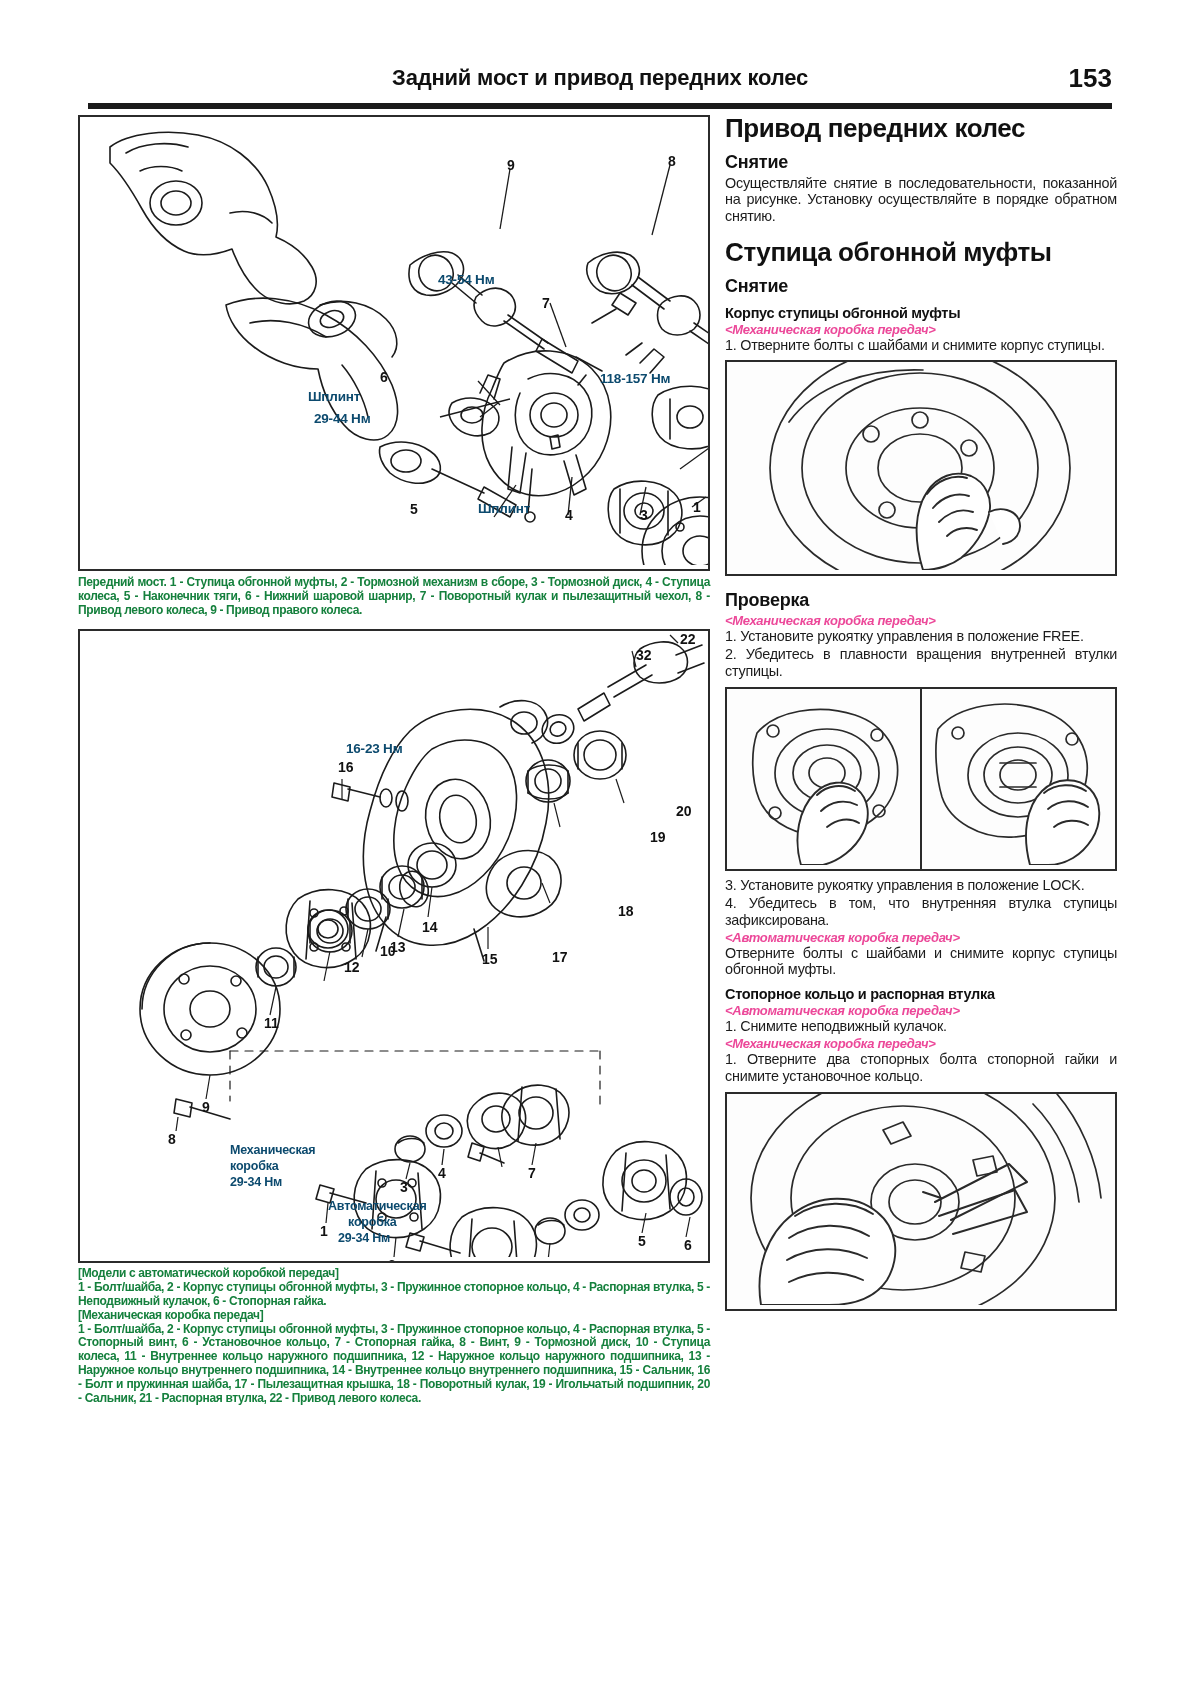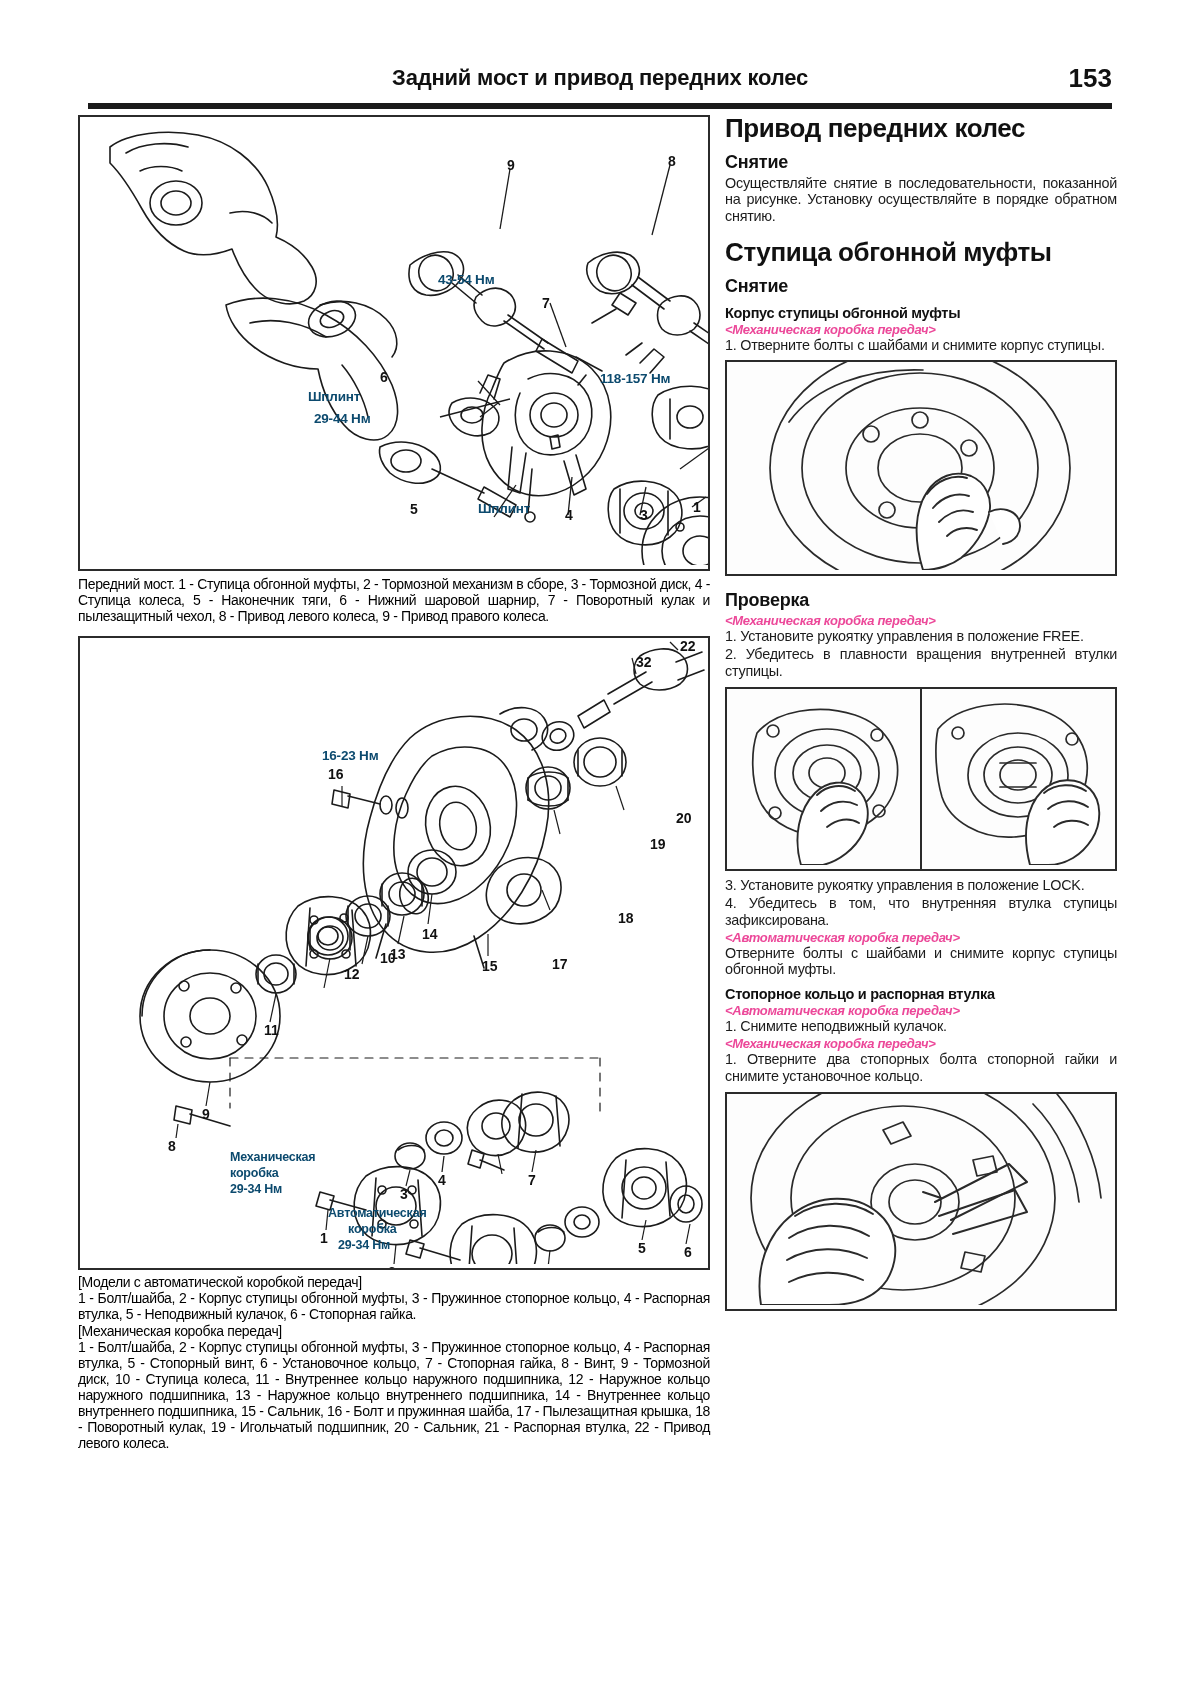--- a/index.html
+++ b/index.html
@@ -76,27 +76,27 @@
   .figure {
     border: 2px solid #2b2b2b;
     background: #fff;
     position: relative;
     overflow: hidden;
   }
   .fig1 { height: 452px; }
   .fig2 { height: 630px; margin-top: 12px; }
 
   .caption {
-    font-size: 14px;
-    font-weight: normal;
+    font-size: 12px;
+    font-weight: bold;
     line-height: 1.15;
     letter-spacing: -0.35px;
     text-align: justify;
     margin-top: 5px;
-    color: #000000;
+    color: #15803d;
   }
   .caption-block { margin-top: 4px; }
   .caption-block .sub { display: block; }
 
   
   h1.sec {
     font-size: 26px;
     font-weight: bold;
     line-height: 1.06;
     margin: 0 0 7px 0;
@@ -475,28 +475,28 @@
           <path d="M330 532 L326 548"></path>
           <path d="M316 606 L314 626"></path>
           <path d="M248 572 L246 592"></path>
           <path d="M566 582 L562 602"></path>
           <path d="M610 586 L606 606"></path>
           <path d="M412 636 L410 654"></path>
           <path d="M470 612 L468 630"></path>
         </g>
       </svg>
 
-      <span class="lbl" style="left:242px; top:110px;">16-23 Нм</span>
+      <span class="lbl" style="left:266px; top:110px;">16-23 Нм</span>
       <span class="num" style="left:600px; top:0px;">22</span>
       <span class="num" style="left:556px; top:16px;">32</span>
       <span class="num" style="left:596px; top:172px;">20</span>
       <span class="num" style="left:570px; top:198px;">19</span>
       <span class="num" style="left:538px; top:272px;">18</span>
       <span class="num" style="left:472px; top:318px;">17</span>
-      <span class="num" style="left:248px; top:128px;">16</span>
+      <span class="num" style="left:258px; top:128px;">16</span>
       <span class="num" style="left:402px; top:320px;">15</span>
       <span class="num" style="left:342px; top:288px;">14</span>
       <span class="num" style="left:310px; top:308px;">13</span>
       <span class="num" style="left:264px; top:328px;">12</span>
       <span class="num" style="left:184px; top:384px;">11</span>
       <span class="num" style="left:300px; top:312px;">10</span>
       <span class="num" style="left:122px; top:468px;">9</span>
       <span class="num" style="left:88px; top:500px;">8</span>
       <span class="num" style="left:448px; top:534px;">7</span>
       <span class="num" style="left:604px; top:606px;">6</span>

